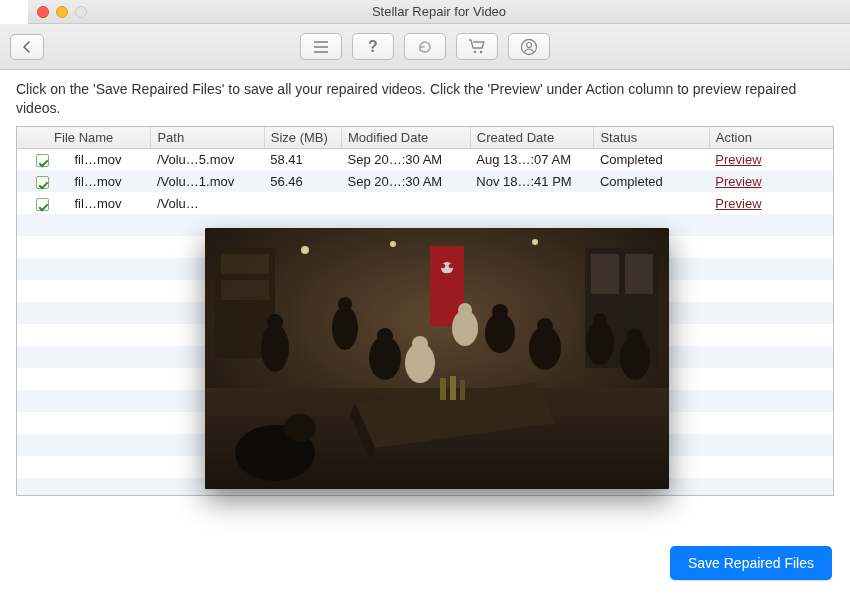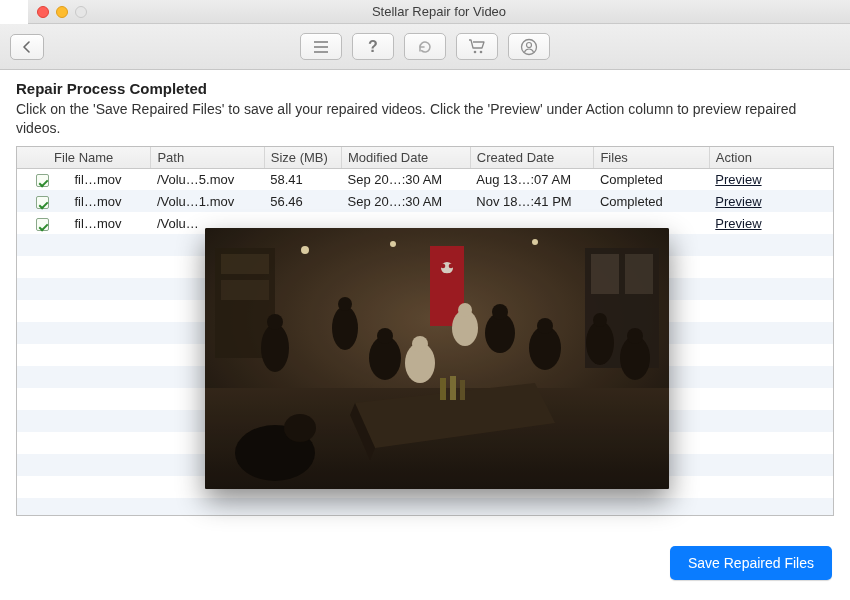--- a/index.html
+++ b/index.html
@@ -141,21 +141,21 @@
     .chk-green::after {
       content: "";
       position: absolute;
       left: 2px; top: 5px;
       width: 7px; height: 3px;
       border-left: 2px solid #2e8b2e;
       border-bottom: 2px solid #2e8b2e;
       transform: rotate(-45deg);
     }
     .preview-link {
-      color: #0f172a;
+      color: #7f1d1d;
       text-decoration: underline;
       cursor: pointer;
       margin-top: 37px;
     }
     .save-btn {
       position: absolute;
       right: 18px;
       bottom: 20px;
       background: #0a7cff;
       color: #fff;
@@ -226,21 +226,20 @@
       <svg class="icon-svg" width="18" height="18" viewBox="0 0 18 18">
           <circle cx="9" cy="9" r="7.5" stroke="#8d8d8d" stroke-width="1.3" fill="none"></circle>
           <circle cx="9" cy="7" r="2.5" stroke="#8d8d8d" stroke-width="1.2" fill="none"></circle>
           <path d="M4.5 14c1-2 3-3 4.5-3s3.5 1 4.5 3" stroke="#8d8d8d" stroke-width="1.2" fill="none"></path>
         </svg>
     </div>
   </div>
 </div>
 
 <div class="content">
-  <div class="heading">Repair Process Completed</div>
   <div class="subtext">Click on the 'Save Repaired Files' to save all your repaired videos. Click the 'Preview' under Action column to preview repaired videos.</div>
 
   <div class="table-wrap">
     <table>
       <colgroup>
         <col style="width:50px">
         <col style="width:80px">
         <col style="width:110px">
         <col style="width:75px">
         <col style="width:125px">
@@ -248,21 +247,21 @@
         <col style="width:112px">
         <col style="width:120px">
       </colgroup>
       <thead>
         <tr>
           <th class="col-chk" colspan="2">File Name</th>
           <th>Path</th>
           <th>Size (MB)</th>
           <th>Modified Date</th>
           <th>Created Date</th>
-          <th>Files</th>
+          <th>Status</th>
           <th>Action</th>
         </tr>
       </thead>
       <tbody>
         <tr>
           <td class="col-chk"><span class="chk-green"></span></td>
           <td>fil…mov</td>
           <td>/Volu…5.mov</td>
           <td>58.41</td>
           <td>Sep 20…:30 AM</td>

